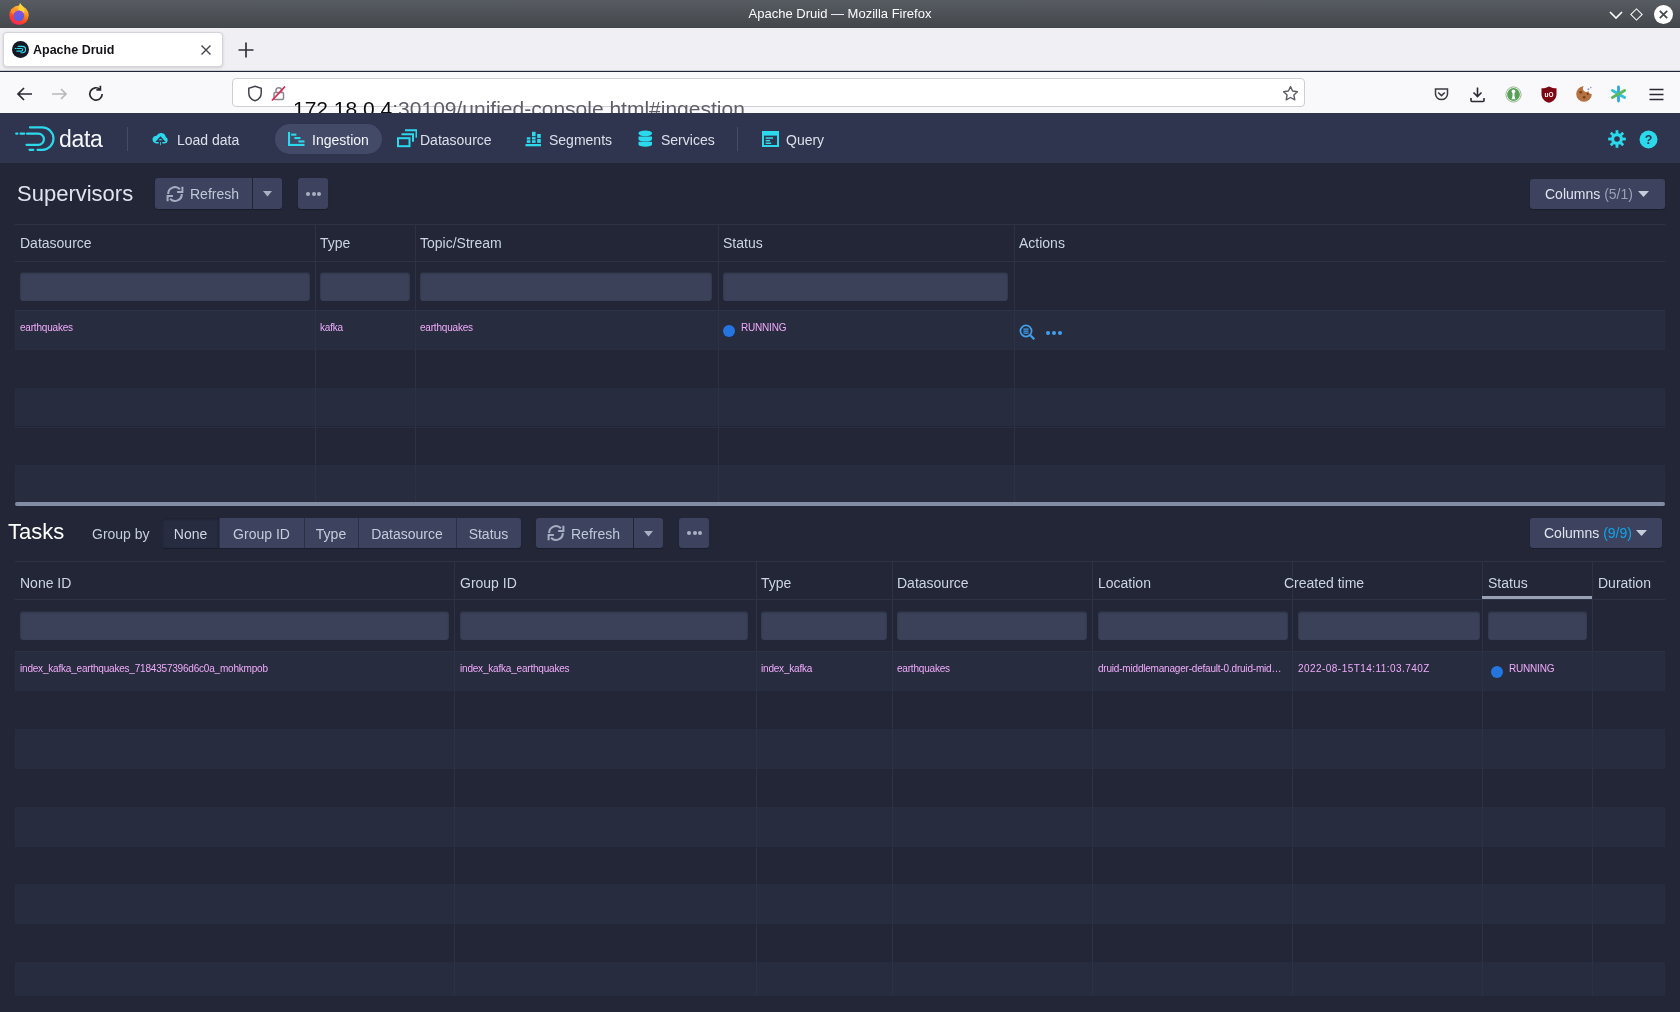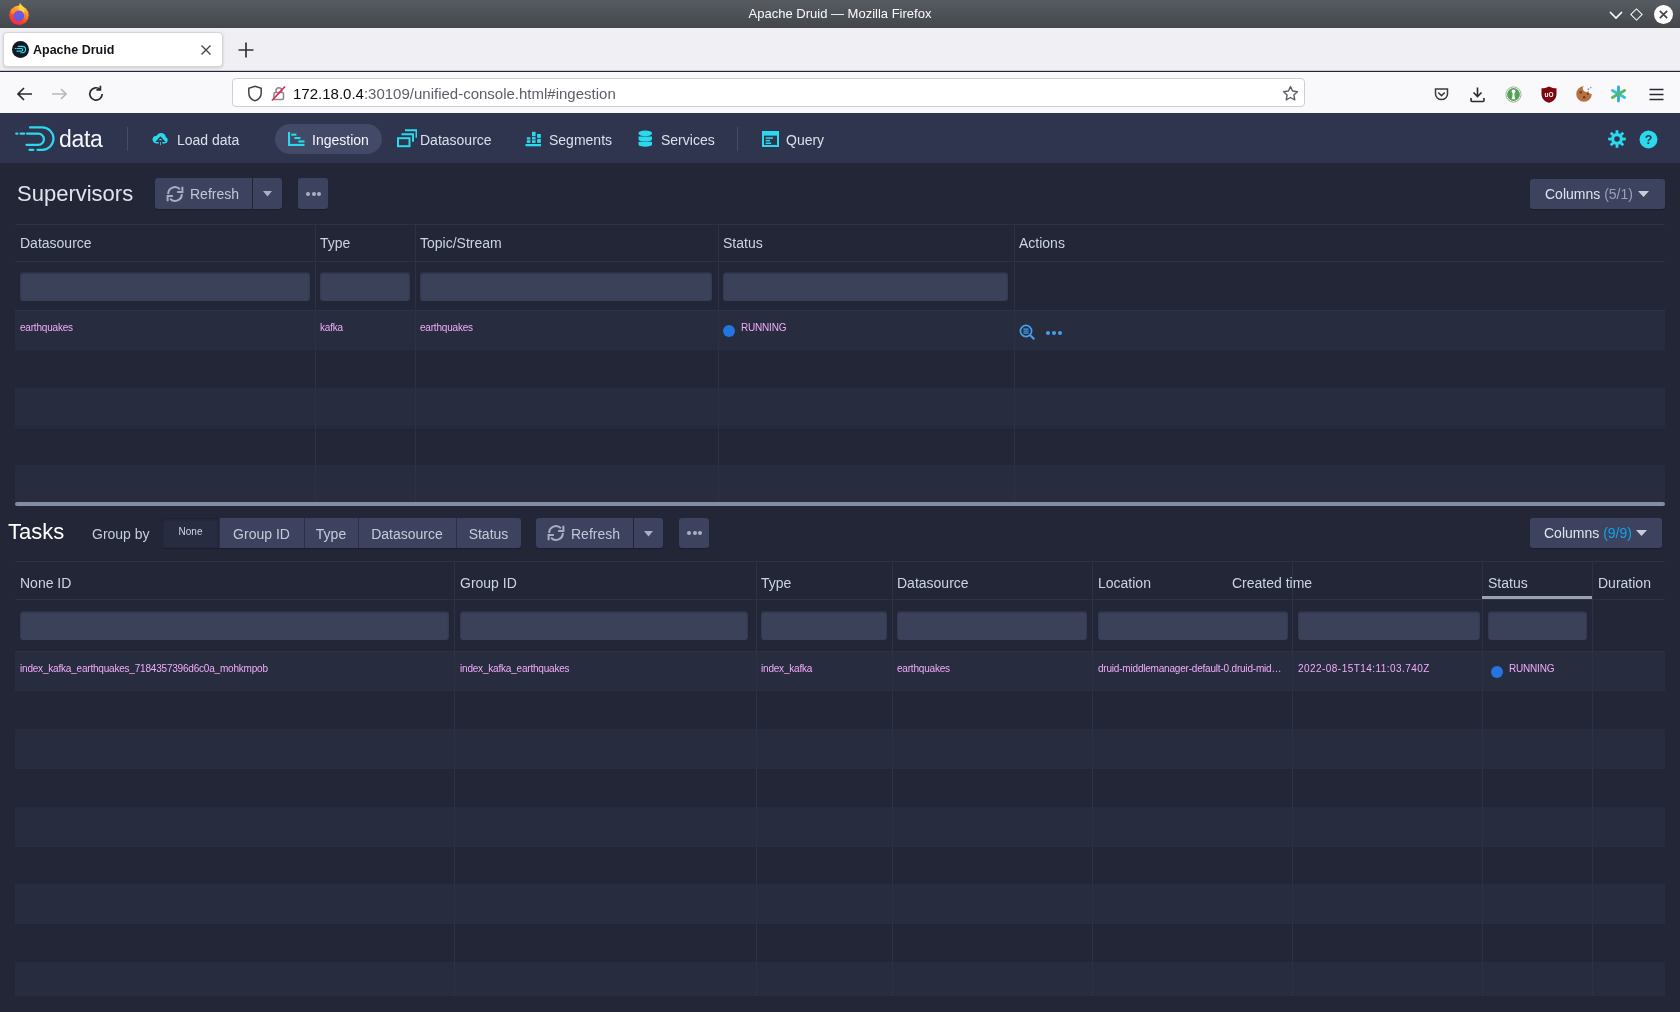--- a/index.html
+++ b/index.html
@@ -85,21 +85,21 @@
 
 <div class="abs" style="left:232px;top:78px;width:1073px;height:29px;background:#fff;border:1px solid #cfced4;border-radius:4px"></div>
 <svg class="abs" style="left:247px;top:85px" width="16" height="17" viewBox="0 0 16 17">
     <path d="M8,1.2 L14.2,3.2 V8 C14.2,12 11.4,14.8 8,15.8 C4.6,14.8 1.8,12 1.8,8 V3.2 Z" fill="none" stroke="#43424c" stroke-width="1.5"></path>
   </svg>
 <svg class="abs" style="left:270px;top:85px" width="17" height="17" viewBox="0 0 17 17">
   <rect x="4" y="7.5" width="9.5" height="7" rx="1.2" fill="none" stroke="#8a8891" stroke-width="1.5"></rect>
   <path d="M6,7.5 V5.5 a2.8,2.8 0 0 1 5.6,0 V7.5" fill="none" stroke="#8a8891" stroke-width="1.5"></path>
   <path d="M2,15.5 L15,1.5" stroke="#e22850" stroke-width="1.8"></path>
 </svg>
-<div class="abs" style="left:293px;top:85px;font-size:15px;color:#0c0c0d;white-space:nowrap">172.18.0.4<span style="color:#5f5e68">:30109/unified-console.html#ingestion</span></div>
+<div class="abs" style="left:293px;top:97px;font-size:21px;color:#0c0c0d;white-space:nowrap">172.18.0.4<span style="color:#5f5e68">:30109/unified-console.html#ingestion</span></div>
 <svg class="abs" style="left:1282px;top:85px" width="17" height="17" viewBox="0 0 17 17">
     <path d="M8.5,1.6 L10.6,6 L15.4,6.7 L11.9,10 L12.8,14.8 L8.5,12.5 L4.2,14.8 L5.1,10 L1.6,6.7 L6.4,6 Z" fill="none" stroke="#5f5e68" stroke-width="1.4" stroke-linejoin="round"></path>
   </svg>
 
 <svg class="abs" style="left:1433px;top:86px" width="17" height="17" viewBox="0 0 17 17">
     <path d="M2.5,3 h12 v5 a6,5.6 0 0 1 -12 0 Z" fill="none" stroke="#3c3b43" stroke-width="1.5"></path>
     <polyline points="5.2,6.5 8.5,9.6 11.8,6.5" fill="none" stroke="#3c3b43" stroke-width="1.5"></polyline>
   </svg>
 <svg class="abs" style="left:1469px;top:86px" width="17" height="17" viewBox="0 0 17 17">
     <path d="M8.5,1.5 V10 M4.5,6.5 L8.5,10.5 L12.5,6.5" fill="none" stroke="#2b2a33" stroke-width="1.6"></path>
@@ -308,21 +308,21 @@
 
 <div class="abs" style="left:8px;top:519px;font-size:22px;color:#ffffff">Tasks</div>
 <div class="abs" style="left:92px;top:526px;font-size:14px;color:#c6cdda">Group by</div>
 
 <div class="abs" style="left:162px;top:518px;width:359px;height:30px;border-radius:3px;background:#3d435e;box-shadow:0 1px 1px rgba(0,0,0,.25)"></div>
 <div class="abs" style="left:162px;top:518px;width:57px;height:30px;border-radius:3px 0 0 3px;background:#272c41;box-shadow:inset 0 1px 3px rgba(0,0,0,.35)"></div>
 <div class="vline" style="left:219px;top:518px;height:30px;background:#2b3046"></div>
 <div class="vline" style="left:304px;top:518px;height:30px;background:#2b3046"></div>
 <div class="vline" style="left:358px;top:518px;height:30px;background:#2b3046"></div>
 <div class="vline" style="left:456px;top:518px;height:30px;background:#2b3046"></div>
-<div class="abs" style="left:162px;top:526px;width:57px;text-align:center;font-size:10px;color:#cfd6e3">None</div>
+<div class="abs" style="left:162px;top:526px;width:57px;text-align:center;font-size:14px;color:#cfd6e3">None</div>
 <div class="abs" style="left:219px;top:526px;width:85px;text-align:center;font-size:14px;color:#c3cbdb">Group ID</div>
 <div class="abs" style="left:304px;top:526px;width:54px;text-align:center;font-size:14px;color:#c3cbdb">Type</div>
 <div class="abs" style="left:358px;top:526px;width:98px;text-align:center;font-size:14px;color:#c3cbdb">Datasource</div>
 <div class="abs" style="left:456px;top:526px;width:65px;text-align:center;font-size:14px;color:#c3cbdb">Status</div>
 
 <div class="btn" style="left:536px;top:518px;width:97px;height:30px;border-radius:3px 0 0 3px"></div>
 <div class="btn" style="left:634px;top:518px;width:29px;height:30px;border-radius:0 3px 3px 0"></div>
 <svg class="abs" style="left:547px;top:524px" width="18" height="18" viewBox="0 0 18 18">
   <g fill="none" stroke="#a6aec2" stroke-width="2">
     <path d="M2.2,9 A6.8,6.8 0 0 1 13.9,4.2"></path>
@@ -366,21 +366,21 @@
 <div class="vline" style="left:1092px;top:561px;height:435px"></div>
 <div class="vline" style="left:1292px;top:561px;height:435px"></div>
 <div class="vline" style="left:1482px;top:561px;height:435px"></div>
 <div class="vline" style="left:1592px;top:561px;height:435px"></div>
 
 <div class="th" style="left:20px;top:575px">None ID</div>
 <div class="th" style="left:460px;top:575px">Group ID</div>
 <div class="th" style="left:761px;top:575px">Type</div>
 <div class="th" style="left:897px;top:575px">Datasource</div>
 <div class="th" style="left:1098px;top:575px">Location</div>
-<div class="th" style="left:1232px;top:575px">Created time</div>
+<div class="th" style="left:1284px;top:575px">Created time</div>
 <div class="th" style="left:1488px;top:575px">Status</div>
 <div class="th" style="left:1598px;top:575px">Duration</div>
 
 <div class="abs" style="left:1482px;top:595.5px;width:110px;height:3px;background:#99a1b5"></div>
 
 <div class="finput" style="left:20px;top:611px;width:429px"></div>
 <div class="finput" style="left:460px;top:611px;width:288px"></div>
 <div class="finput" style="left:761px;top:611px;width:126px"></div>
 <div class="finput" style="left:897px;top:611px;width:190px"></div>
 <div class="finput" style="left:1098px;top:611px;width:190px"></div>

